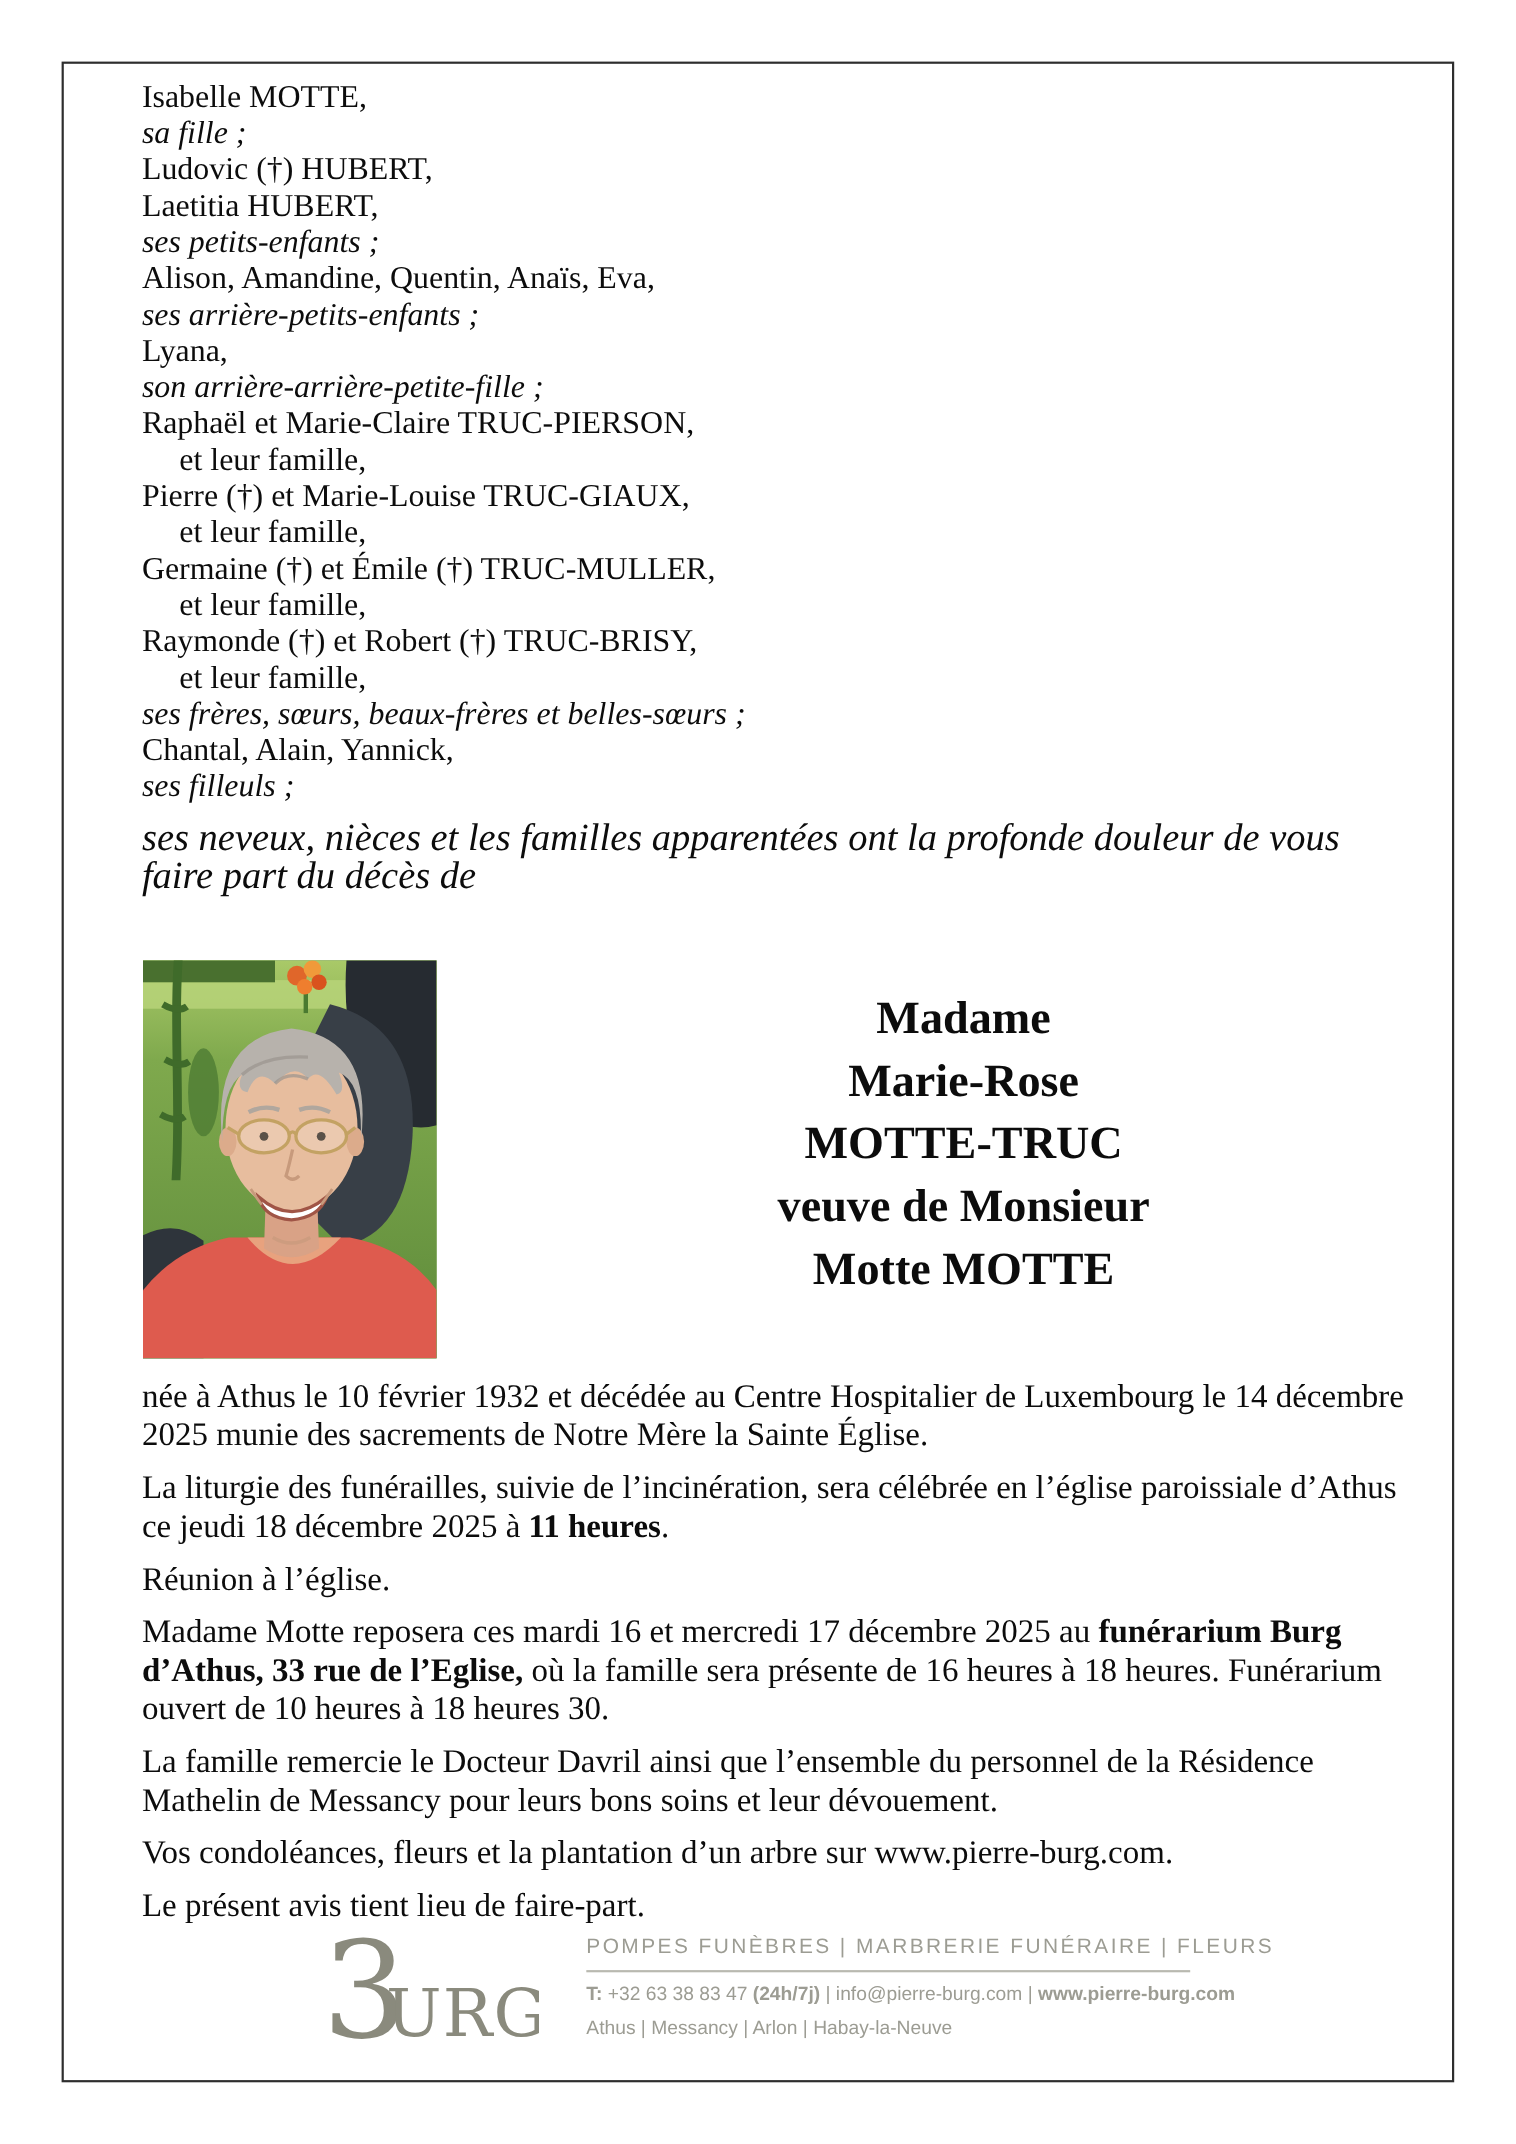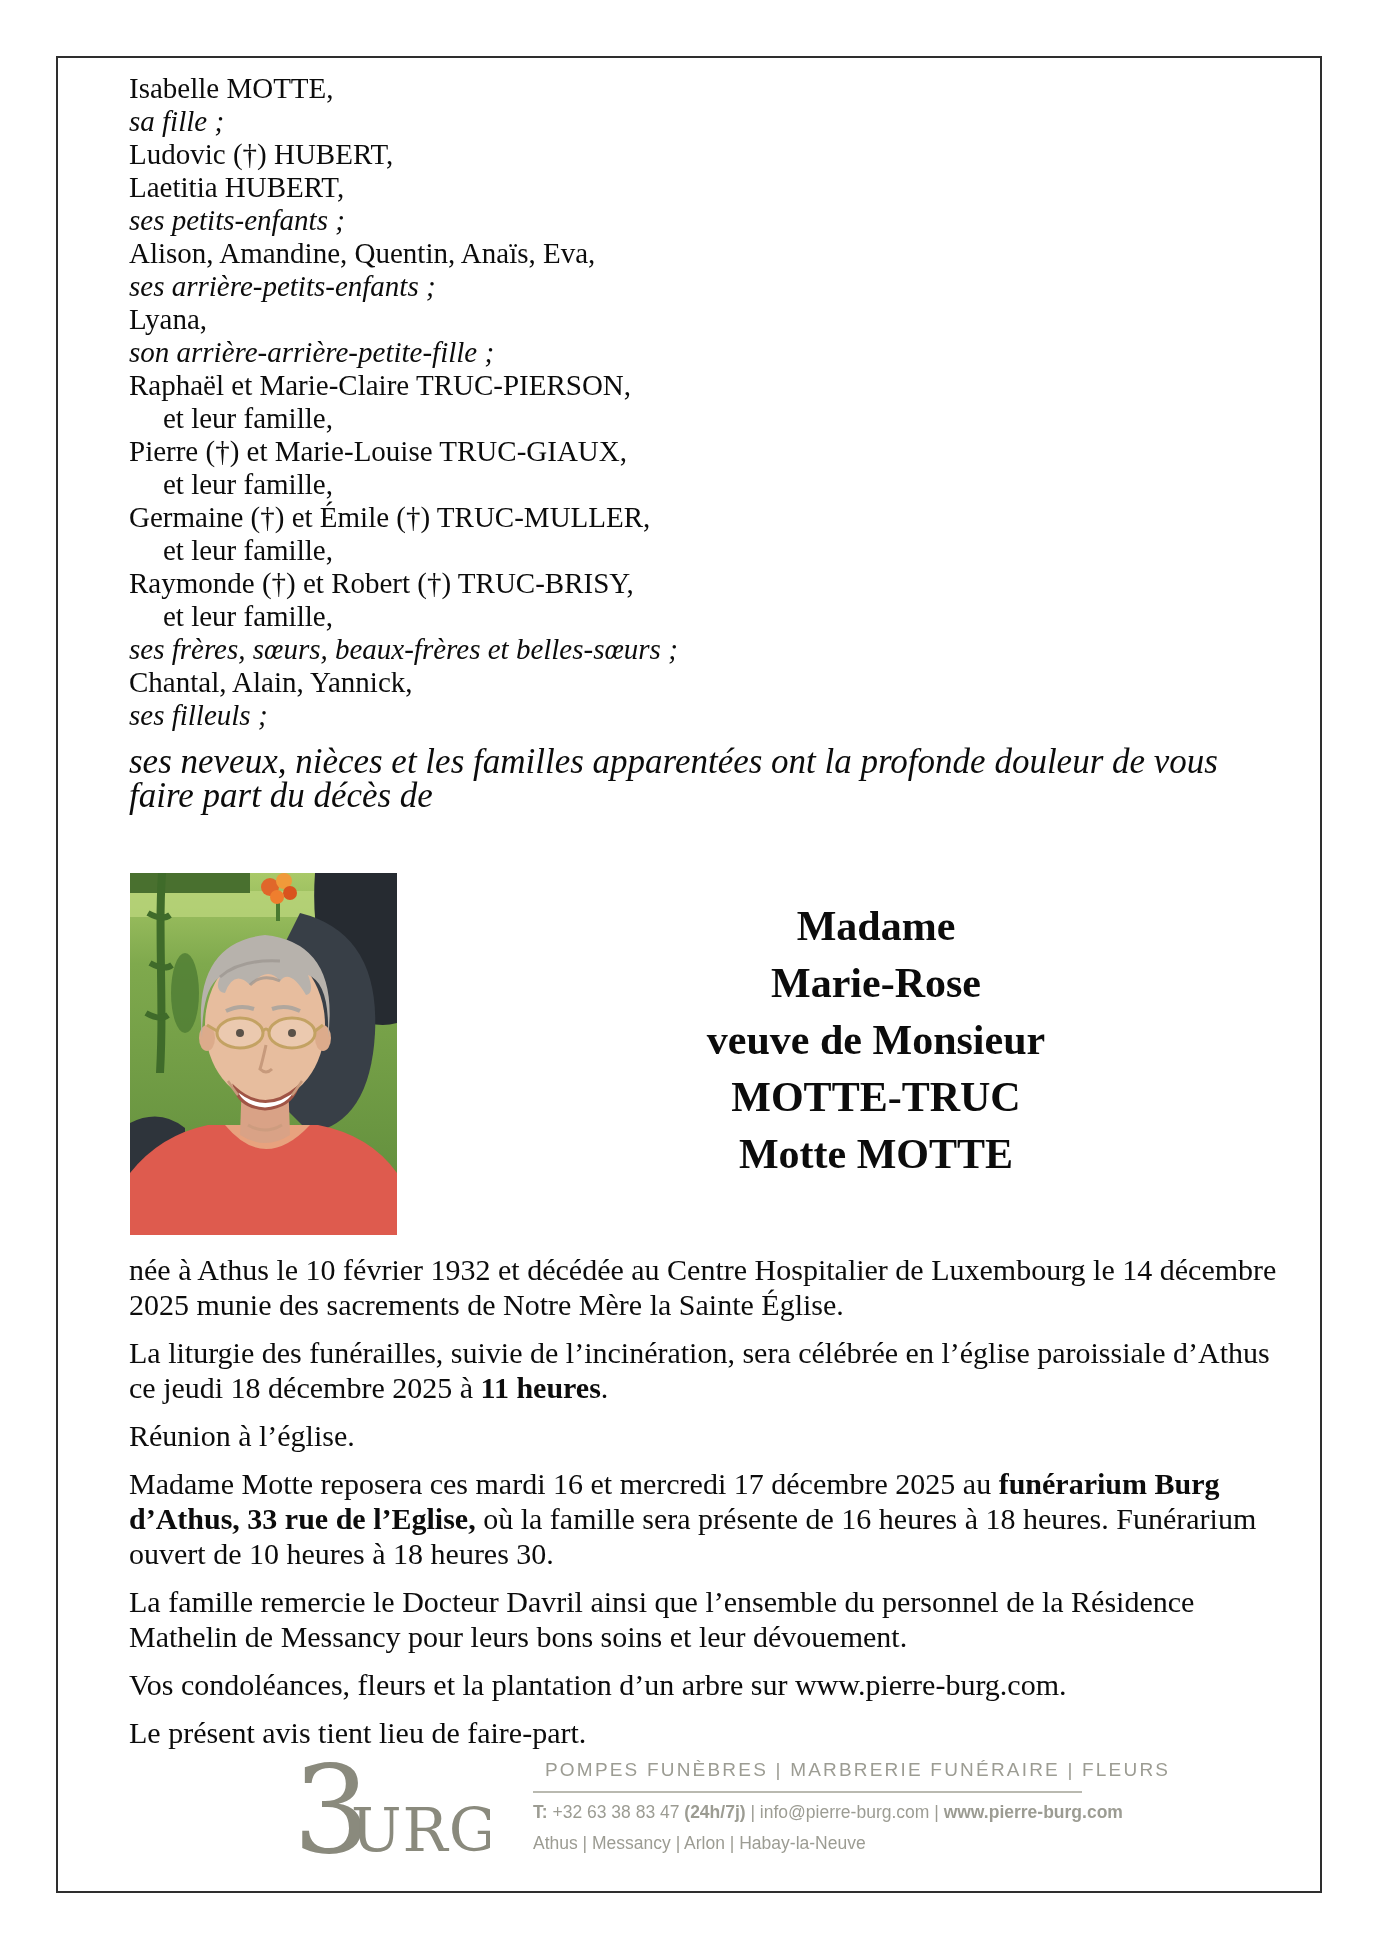--- a/index.html
+++ b/index.html
@@ -46,21 +46,21 @@
   .paragraphs b{font-weight:bold;}
   
   .footer-logo{
     position:absolute;left:295px;top:1760px;width:195px;height:100px;
   }
   .footer-right{
     position:absolute;left:533px;top:1758px;width:549px;
     font-family:"Liberation Sans","DejaVu Sans",sans-serif;
   }
   .tagline{
-    font-size:19px;letter-spacing:2.2px;line-height:24px;white-space:nowrap;margin-left:12px;
+    font-size:19px;letter-spacing:2.2px;line-height:24px;white-space:nowrap;
   }
   .footer-rule{
     margin-top:9px;border:0;border-top:2px solid #b9b9b0;width:100%;
   }
   .contact-line{
     font-size:17.5px;line-height:22px;white-space:nowrap;
   }
   .contact-line b{font-weight:bold;}
   .cities-line{
     margin-top:9px;font-size:17.5px;line-height:22px;white-space:nowrap;
@@ -158,22 +158,22 @@
       <path d="M105,215 Q135,242 167,215 Q160,234 135,236 Q110,234 105,215 Z" fill="#ffffff" stroke="#a05546" stroke-width="3"></path>
       <path d="M98,208 q8,12 10,14 M172,208 q-8,12 -10,14" stroke="#c79a7c" stroke-width="2.5" fill="none"></path>
 
       <path d="M118,252 q17,10 34,0" stroke="#c79a7c" stroke-width="3" fill="none" opacity="0.7"></path>
     </svg>
   </div>
 
   <div class="title-block">
     <div>Madame</div>
     <div>Marie-Rose</div>
+    <div>MOTTE-TRUC</div>
     <div>veuve de Monsieur</div>
-    <div>MOTTE-TRUC</div>
     <div>Motte MOTTE</div>
   </div>
 
   <div class="paragraphs">
       <p><span>née à Athus le 10 février 1932 et décédée au Centre Hospitalier de Luxembourg le 14 décembre 2025 munie des sacrements de Notre Mère la Sainte Église.</span></p>
       <p><span>La liturgie des funérailles, suivie de l’incinération, sera célébrée en l’église paroissiale d’Athus ce jeudi 18 décembre 2025 à </span><b>11 heures</b><span>.</span></p>
       <p><span>Réunion à l’église.</span></p>
       <p><span>Madame Motte reposera ces mardi 16 et mercredi 17 décembre 2025 au </span><b>funérarium Burg d’Athus, 33 rue de l’Eglise,</b><span> où la famille sera présente de 16 heures à 18 heures. Funérarium ouvert de 10 heures à 18 heures 30.</span></p>
       <p><span>La famille remercie le Docteur Davril ainsi que l’ensemble du personnel de la Résidence Mathelin de Messancy pour leurs bons soins et leur dévouement.</span></p>
       <p><span>Vos condoléances, fleurs et la plantation d’un arbre sur www.pierre-burg.com.</span></p>

